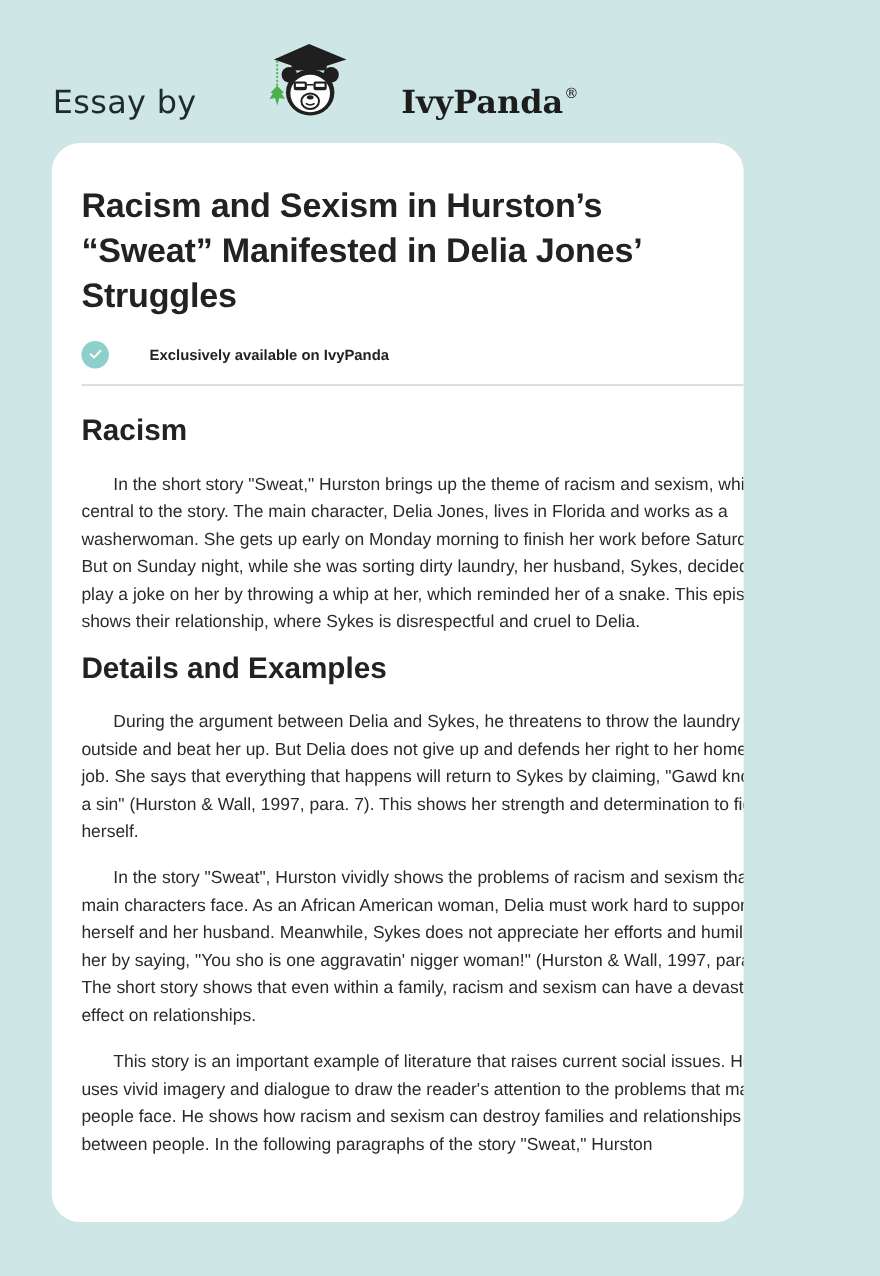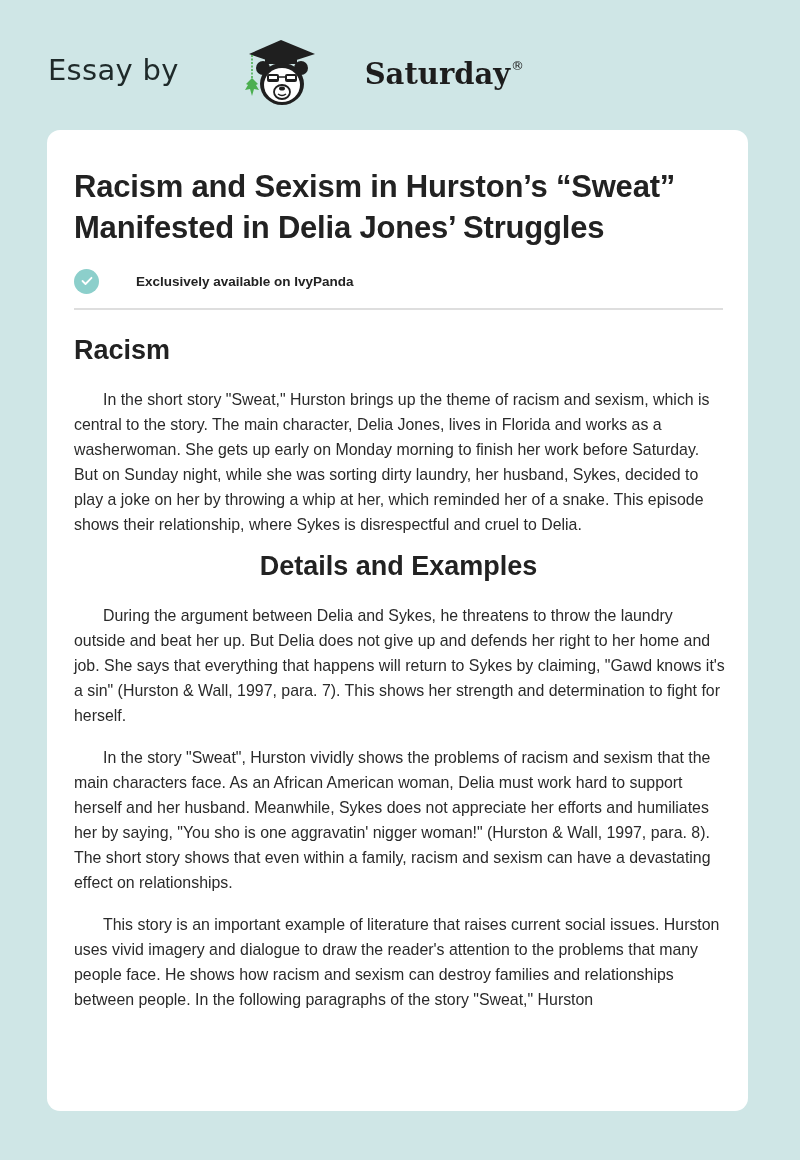--- a/index.html
+++ b/index.html
@@ -13,21 +13,21 @@
     position: relative;
     font-family: "Liberation Sans", sans-serif;
     color: #222;
   }
   .brand {
     position: absolute;
     left: 48px;
     top: 34px;
     height: 76px;
     display: flex;
-    align-items: center;
+    align-items: flex-end;
     gap: 38px;
   }
   .brand-prefix {
     font-family: "DejaVu Sans", sans-serif;
     font-size: 29px;
     color: #1f2a2a;
     letter-spacing: 0.3px;
     margin-right: 18px;
     margin-top: -4px;
   }
@@ -50,24 +50,24 @@
     position: relative;
     top: -14px;
     margin-left: 1px;
     font-weight: normal;
   }
 
   .card {
     position: absolute;
     left: 47px;
     top: 130px;
-    width: 701px;
+    width: 629px;
     height: 981px;
     background: #ffffff;
-    border-radius: 13px;
+    border-radius: 26px;
     overflow: hidden;
     text-decoration: underline;
   }
   .card-inner {
     position: absolute;
     left: 27px;
     right: 25px;
     top: 36px;
   }
   .essay-title {
@@ -110,21 +110,20 @@
   .section-heading {
     font-family: "Liberation Sans", sans-serif;
     font-weight: bold;
     font-size: 27px;
     line-height: 34px;
     color: #222;
     margin-top: 23px;
   }
   .section-heading.second {
     margin-top: 12px;
-    text-align: center;
   }
   .para {
     font-family: "Liberation Sans", sans-serif;
     font-size: 15.9px;
     line-height: 25px;
     color: #2a2a2a;
     text-indent: 29px;
     margin-top: 18px;
     width: 651px;
   }
@@ -160,21 +159,21 @@
       <rect x="50" y="40" width="12" height="8" rx="2" fill="#1f1f1f"></rect>
       <line x1="44" y1="43" x2="50" y2="43" stroke="#1f1f1f" stroke-width="1.5"></line>
       <rect x="34" y="42" width="8" height="3" fill="#ffffff"></rect>
       <rect x="52" y="42" width="8" height="3" fill="#ffffff"></rect>
 
       <ellipse cx="47" cy="58" rx="8" ry="7" fill="#ffffff" stroke="#1f1f1f" stroke-width="1.8"></ellipse>
       <ellipse cx="47" cy="54.5" rx="3" ry="2" fill="#1f1f1f"></ellipse>
       <path d="M43,60 Q47,63 51,60" stroke="#1f1f1f" stroke-width="1.4" fill="none"></path>
     </svg>
   </span>
-  <span class="brand-name"><span>Saturday</span><span class="brand-reg">®</span></span>
+  <span class="brand-name"><span>IvyPanda</span><span class="brand-reg">®</span></span>
 </header>
 
 <main class="card">
   <div class="card-inner">
     <h1 class="essay-title">Racism and Sexism in Hurston’s “Sweat” Manifested in Delia Jones’ Struggles</h1>
 
     <div class="exclusive">
       <span class="check-badge">
         <svg width="12" height="10" viewBox="0 0 12 10" xmlns="http://www.w3.org/2000/svg">
           <path d="M1.5,5 L4.5,8 L10.5,1.8" stroke="#ffffff" stroke-width="1.8" fill="none" stroke-linecap="round" stroke-linejoin="round"></path>

